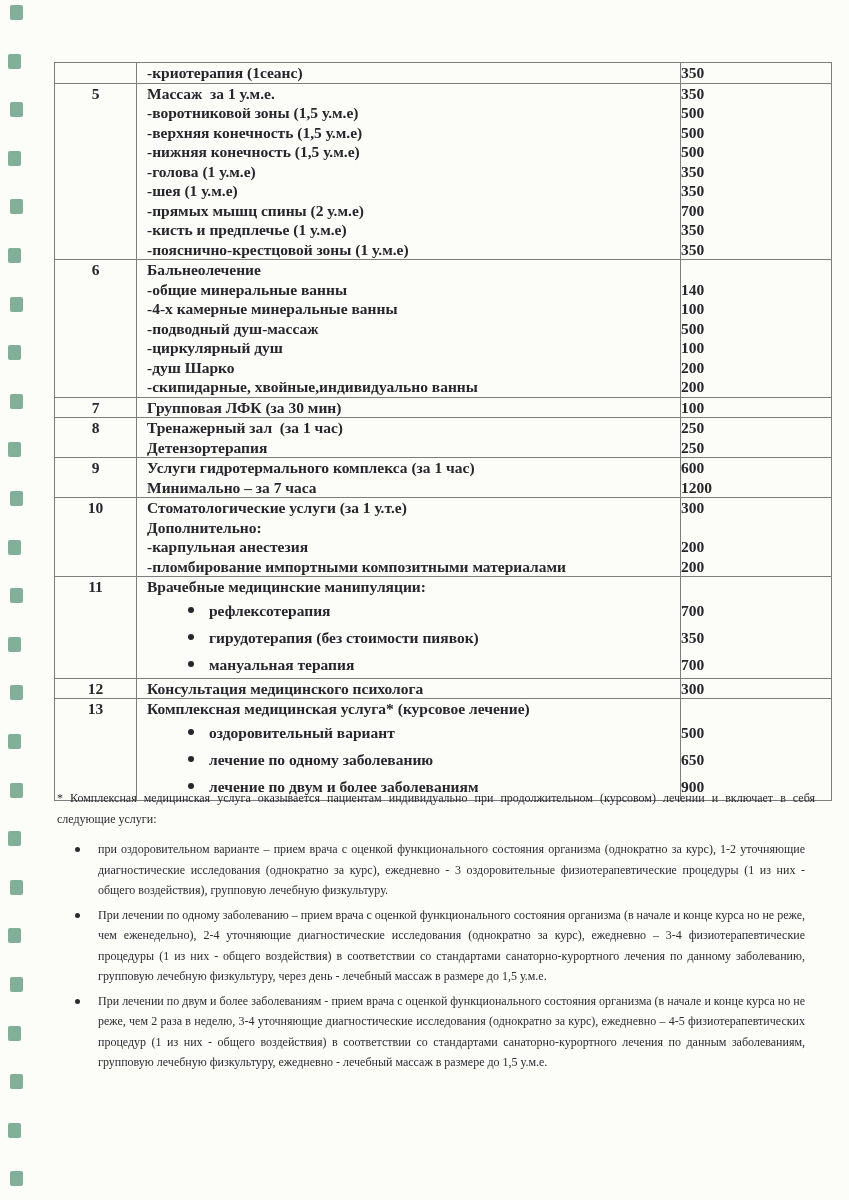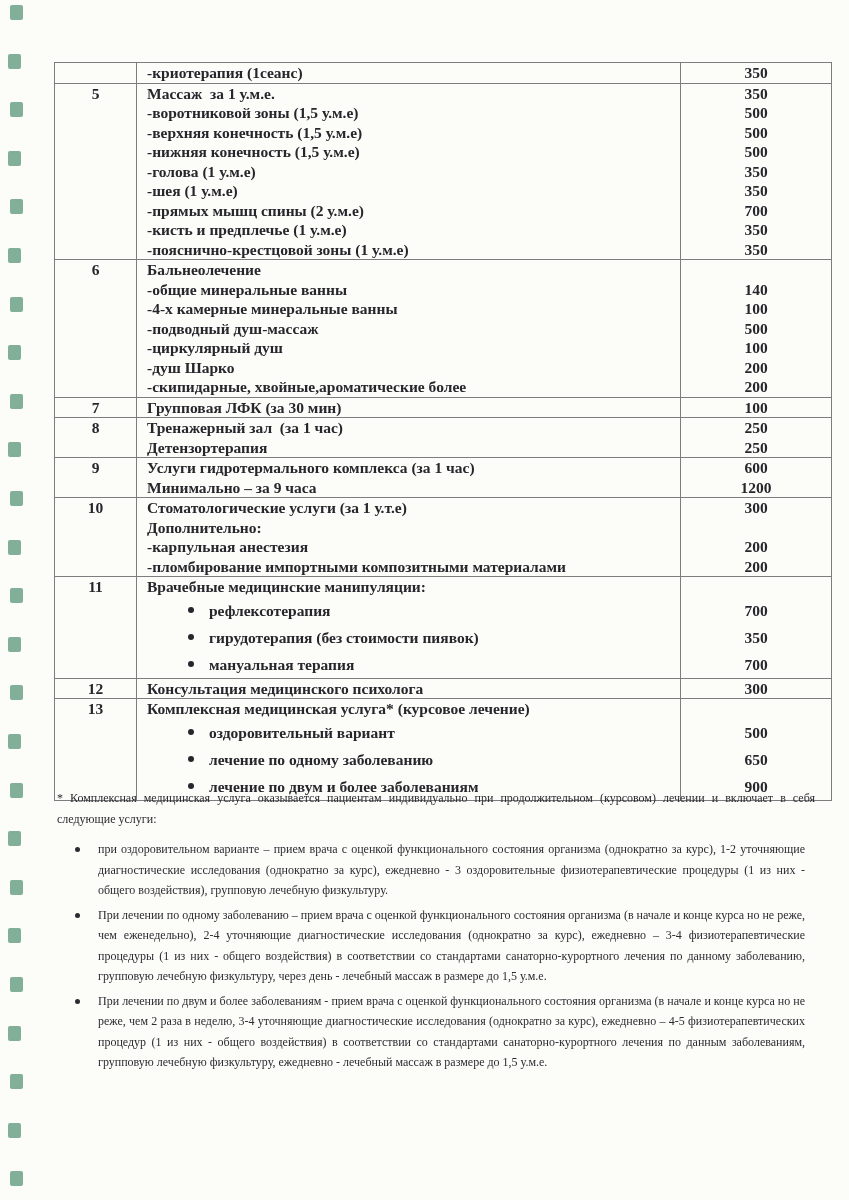--- a/index.html
+++ b/index.html
@@ -42,21 +42,21 @@
     border-right:1.4px solid #7d7d7d;
     text-align:center;
     line-height:21px;
   }
   td.col-desc{
     border-right:1.4px solid #7d7d7d;
     padding-left:10px;
   }
   td.col-price{
     width:150px;
-    text-align:center;
+    text-align:left;
   }
   tr.sec-start > td{border-top:1.4px solid #7d7d7d;}
   tr.h-n td{line-height:19.5px;}
   tr.h-b td{line-height:27px;margin-top:6px;}
   .dot{
     display:inline-block;
     width:6px;height:6px;border-radius:50%;
     background:#27262c;
     margin:0 15px 3px 41px;
     vertical-align:middle;
@@ -181,21 +181,21 @@
         </tr>
         <tr class="h-n">
           <td class="col-desc"><span>-циркулярный душ</span></td>
           <td class="col-price">100</td>
         </tr>
         <tr class="h-n">
           <td class="col-desc"><span>-душ Шарко</span></td>
           <td class="col-price">200</td>
         </tr>
         <tr class="h-n">
-          <td class="col-desc"><span>-скипидарные, хвойные,ароматические более</span></td>
+          <td class="col-desc"><span>-скипидарные, хвойные,индивидуально ванны</span></td>
           <td class="col-price">200</td>
         </tr>
         <tr class="sec-start h-n">
           <td class="col-num" rowspan="1">7</td>
           <td class="col-desc"><span>Групповая ЛФК (за 30 мин)</span></td>
           <td class="col-price">100</td>
         </tr>
         <tr class="sec-start h-n">
           <td class="col-num" rowspan="2">8</td>
           <td class="col-desc"><span>Тренажерный зал&nbsp; (за 1 час)</span></td>
@@ -204,21 +204,21 @@
         <tr class="h-n">
           <td class="col-desc"><span>Детензортерапия</span></td>
           <td class="col-price">250</td>
         </tr>
         <tr class="sec-start h-n">
           <td class="col-num" rowspan="2">9</td>
           <td class="col-desc"><span>Услуги гидротермального комплекса (за 1 час)</span></td>
           <td class="col-price">600</td>
         </tr>
         <tr class="h-n">
-          <td class="col-desc"><span>Минимально – за 9 часа</span></td>
+          <td class="col-desc"><span>Минимально – за 7 часа</span></td>
           <td class="col-price">1200</td>
         </tr>
         <tr class="sec-start h-n">
           <td class="col-num" rowspan="4">10</td>
           <td class="col-desc"><span>Стоматологические услуги (за 1 у.т.е)</span></td>
           <td class="col-price">300</td>
         </tr>
         <tr class="h-n">
           <td class="col-desc"><span>Дополнительно:</span></td>
           <td class="col-price"></td>

